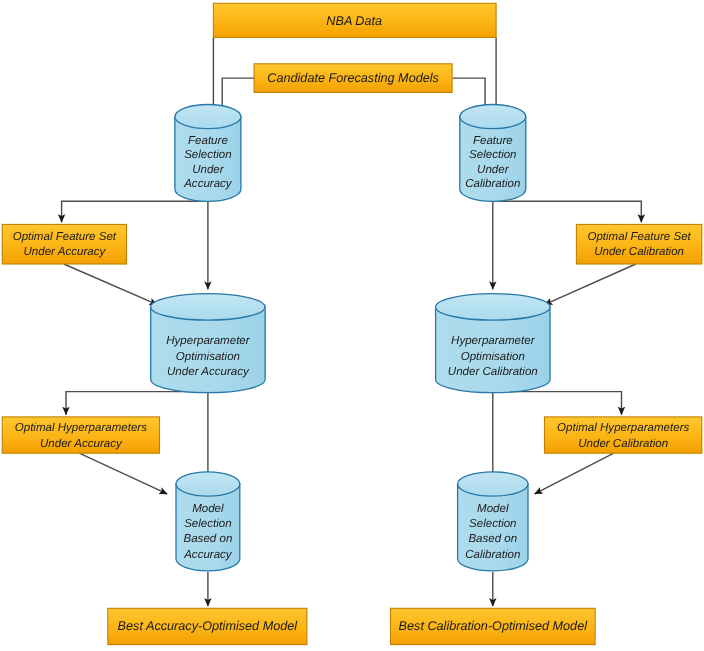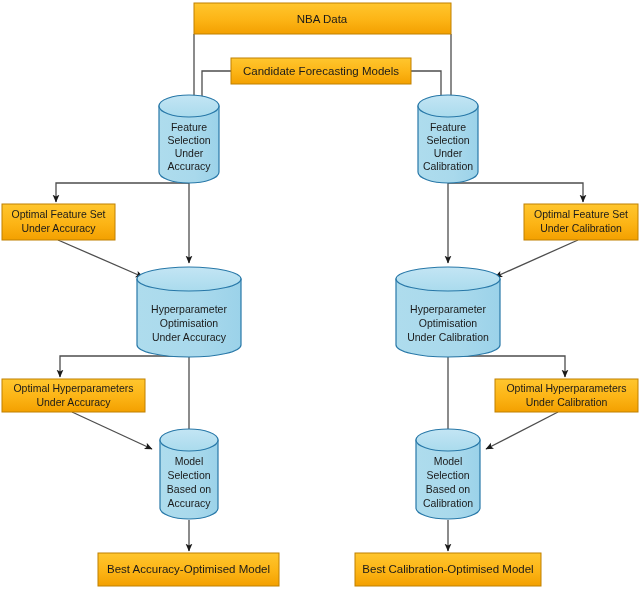--- a/index.html
+++ b/index.html
@@ -12,20 +12,21 @@
     width: 640px;
     height: 592px;
     overflow: hidden;
     font-family: "Liberation Sans", sans-serif;
   }
   #diagram-root {
     position: relative;
     width: 562px;
     height: 592px;
     background: #ffffff;
+    font-style: italic;
   }
   svg#flowchart {
     display: block;
     width: 640px;
     height: 592px;
   }
   .box-rect {
     stroke: #c08000;
     stroke-width: 1;
   }

